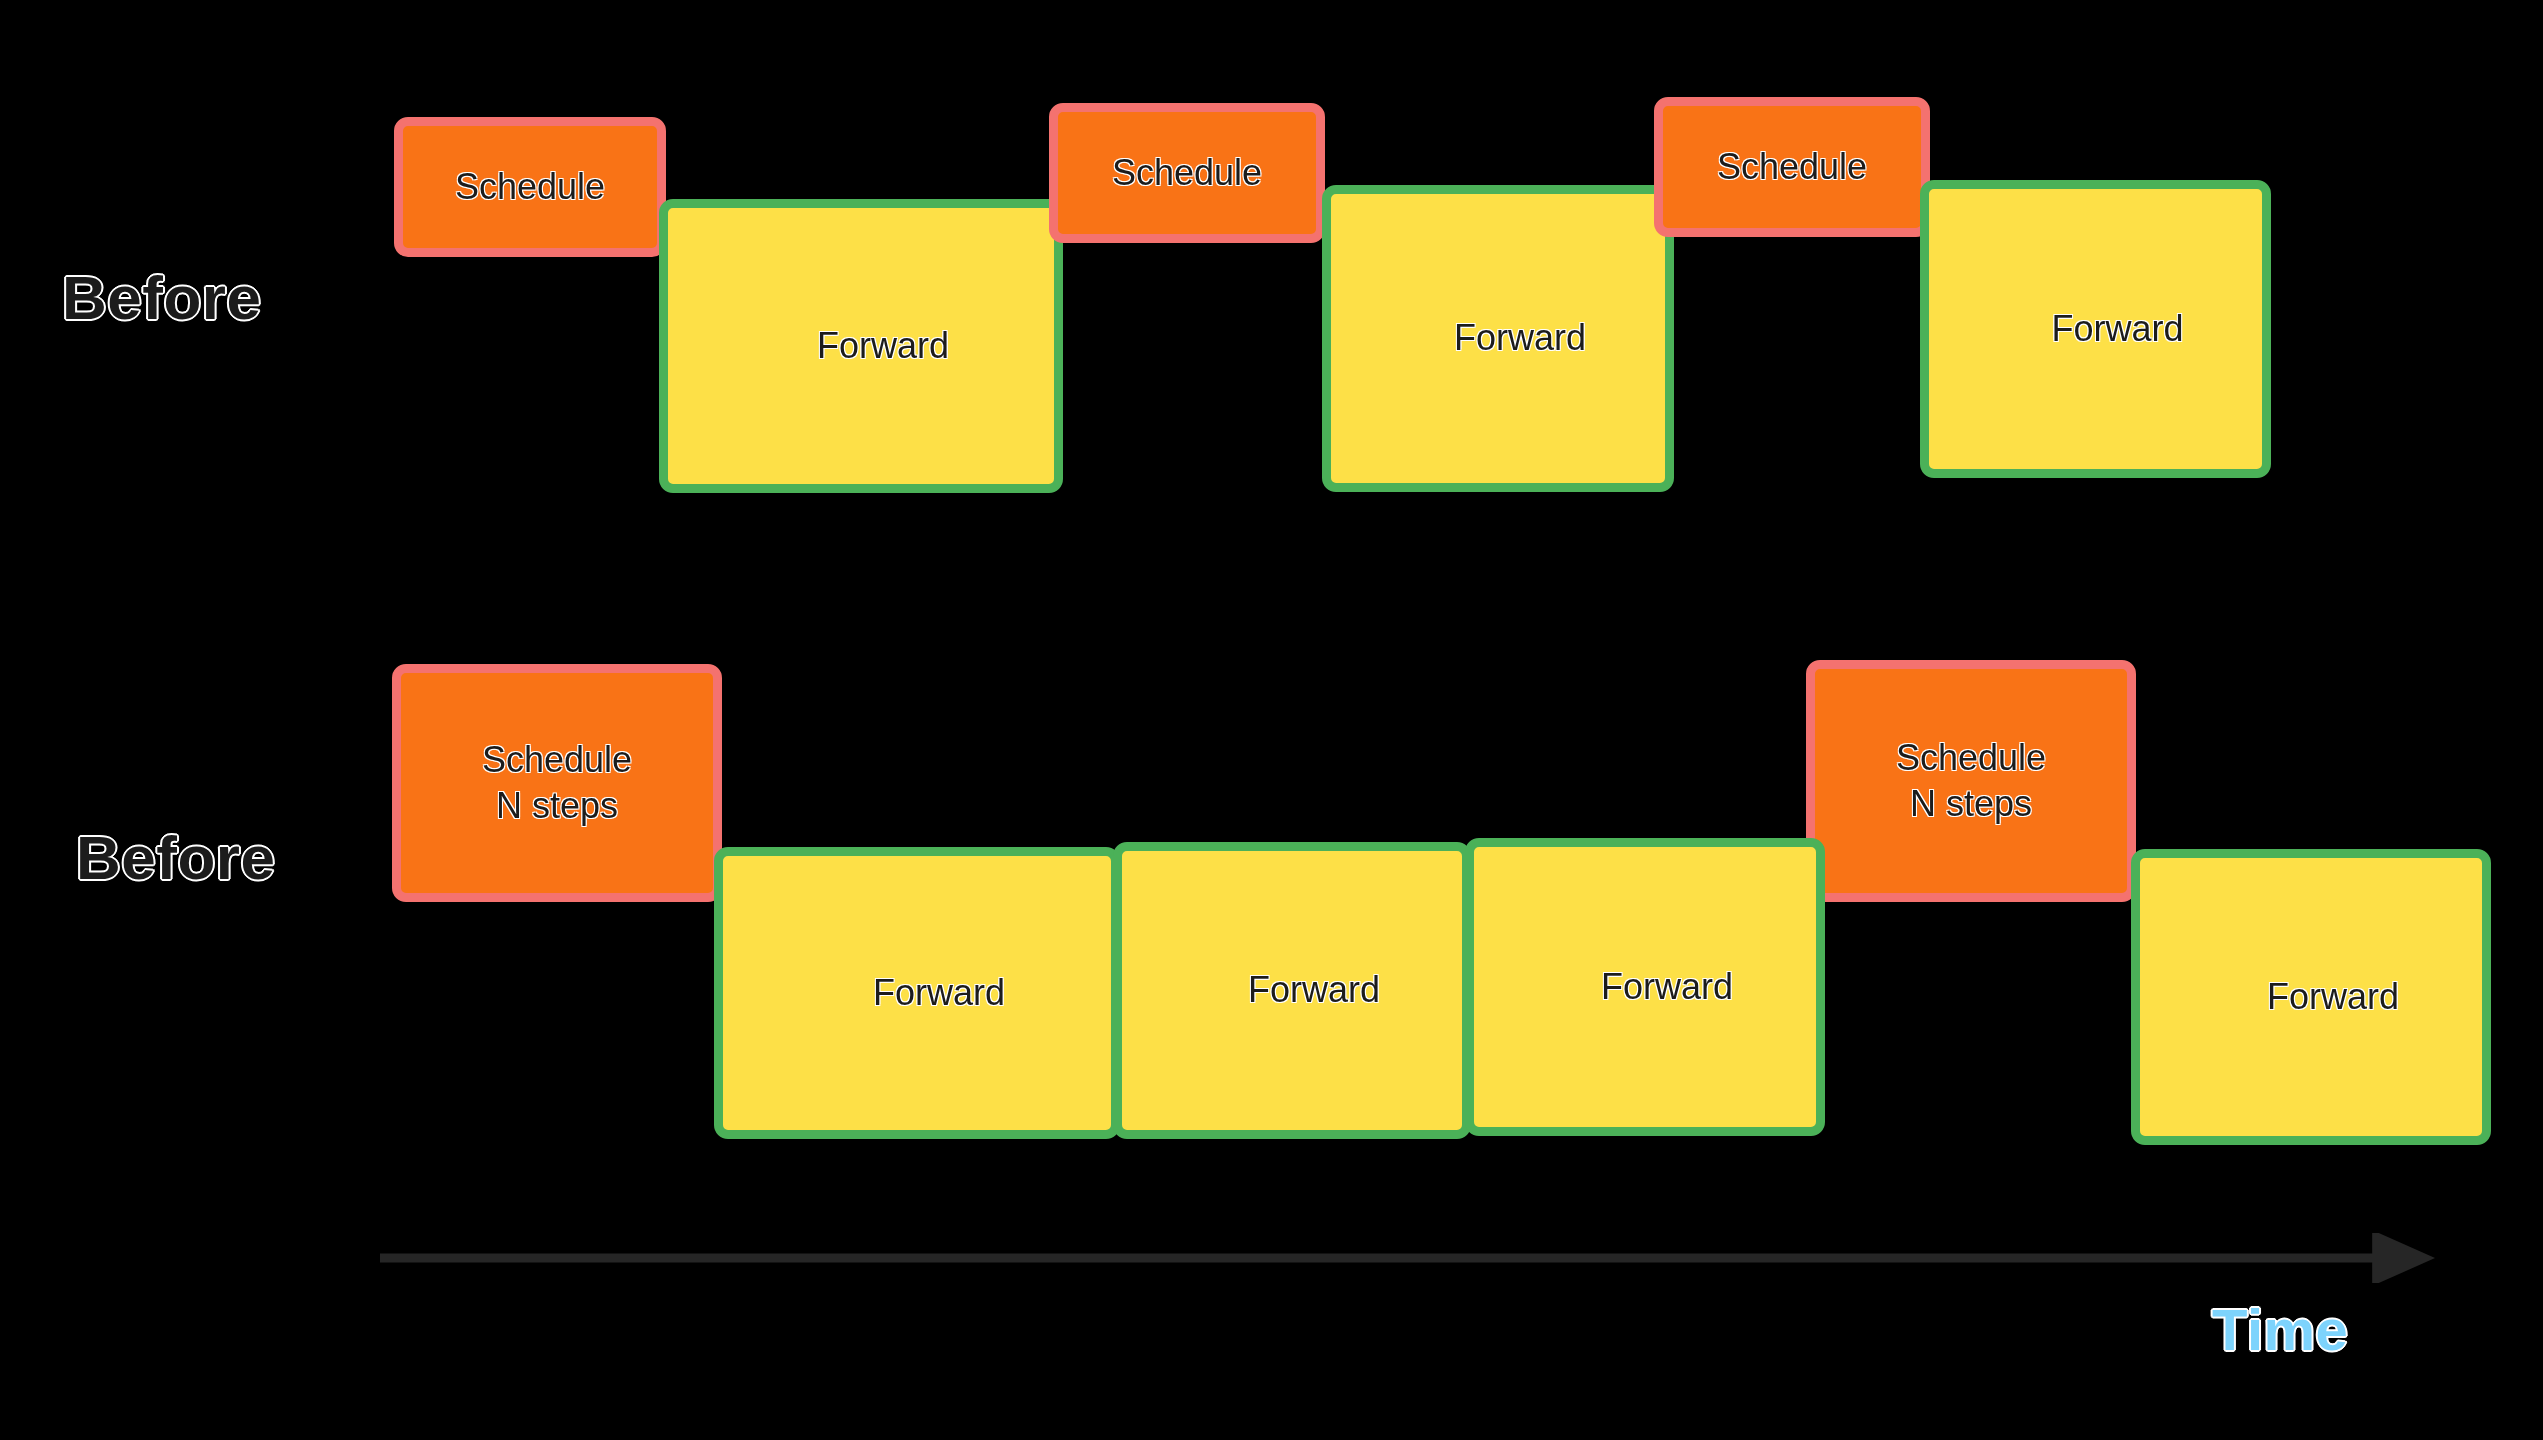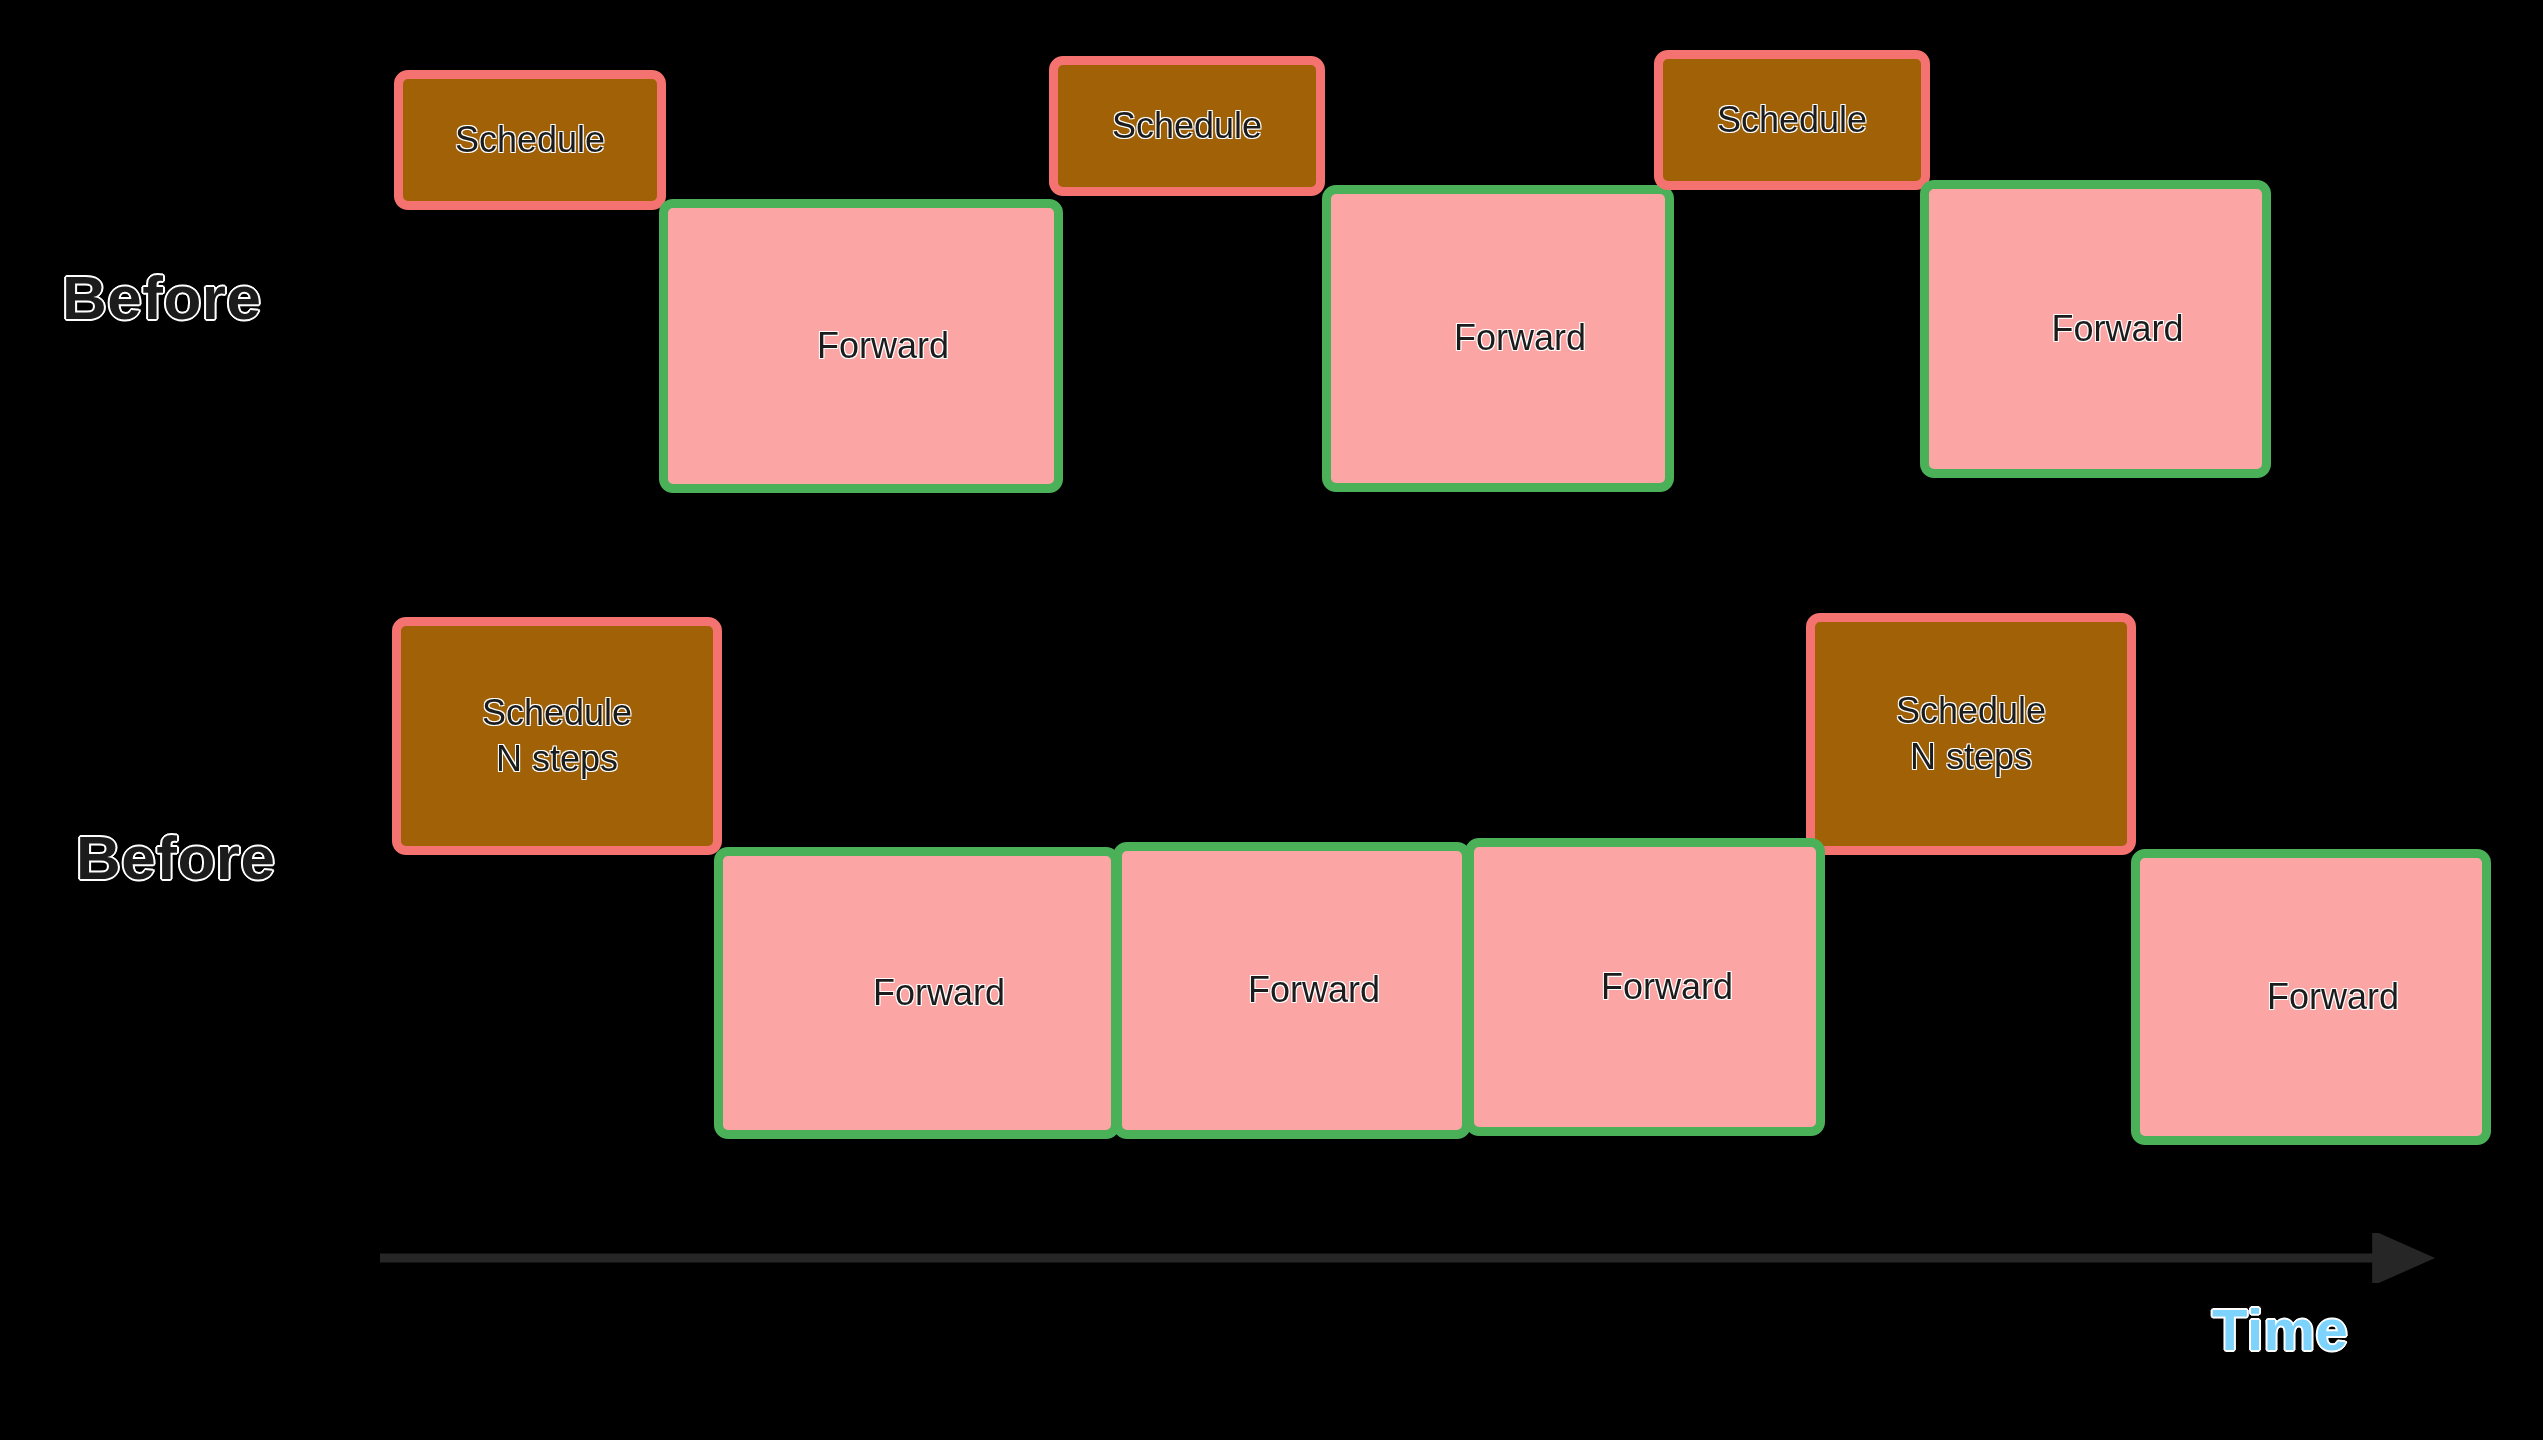--- a/index.html
+++ b/index.html
@@ -60,25 +60,26 @@
     text-shadow:
       -1px -1px 0 #ffffff,  1px -1px 0 #ffffff,
       -1px  1px 0 #ffffff,  1px  1px 0 #ffffff;
   }
   .block .block-label {
     display: block;
     white-space: pre-line;
   }
 
   .block.schedule {
-    background: #a16207;
+    background: #f97316;
     border-color: #f4726f;
+    margin-top: 47px;
   }
   .block.forward {
-    background: #fca5a5;
+    background: #fde047;
     border-color: #4bb158;
     padding-left: 44px;
   }
 
   
   #before-schedule-1 { left: 394px;  top: 70px;  width: 272px; height: 140px; }
   #before-forward-1  { left: 659px;  top: 199px; width: 404px; height: 294px; }
 
   #before-schedule-2 { left: 1049px; top: 56px;  width: 276px; height: 140px; }
   #before-forward-2  { left: 1322px; top: 185px; width: 352px; height: 307px; }

